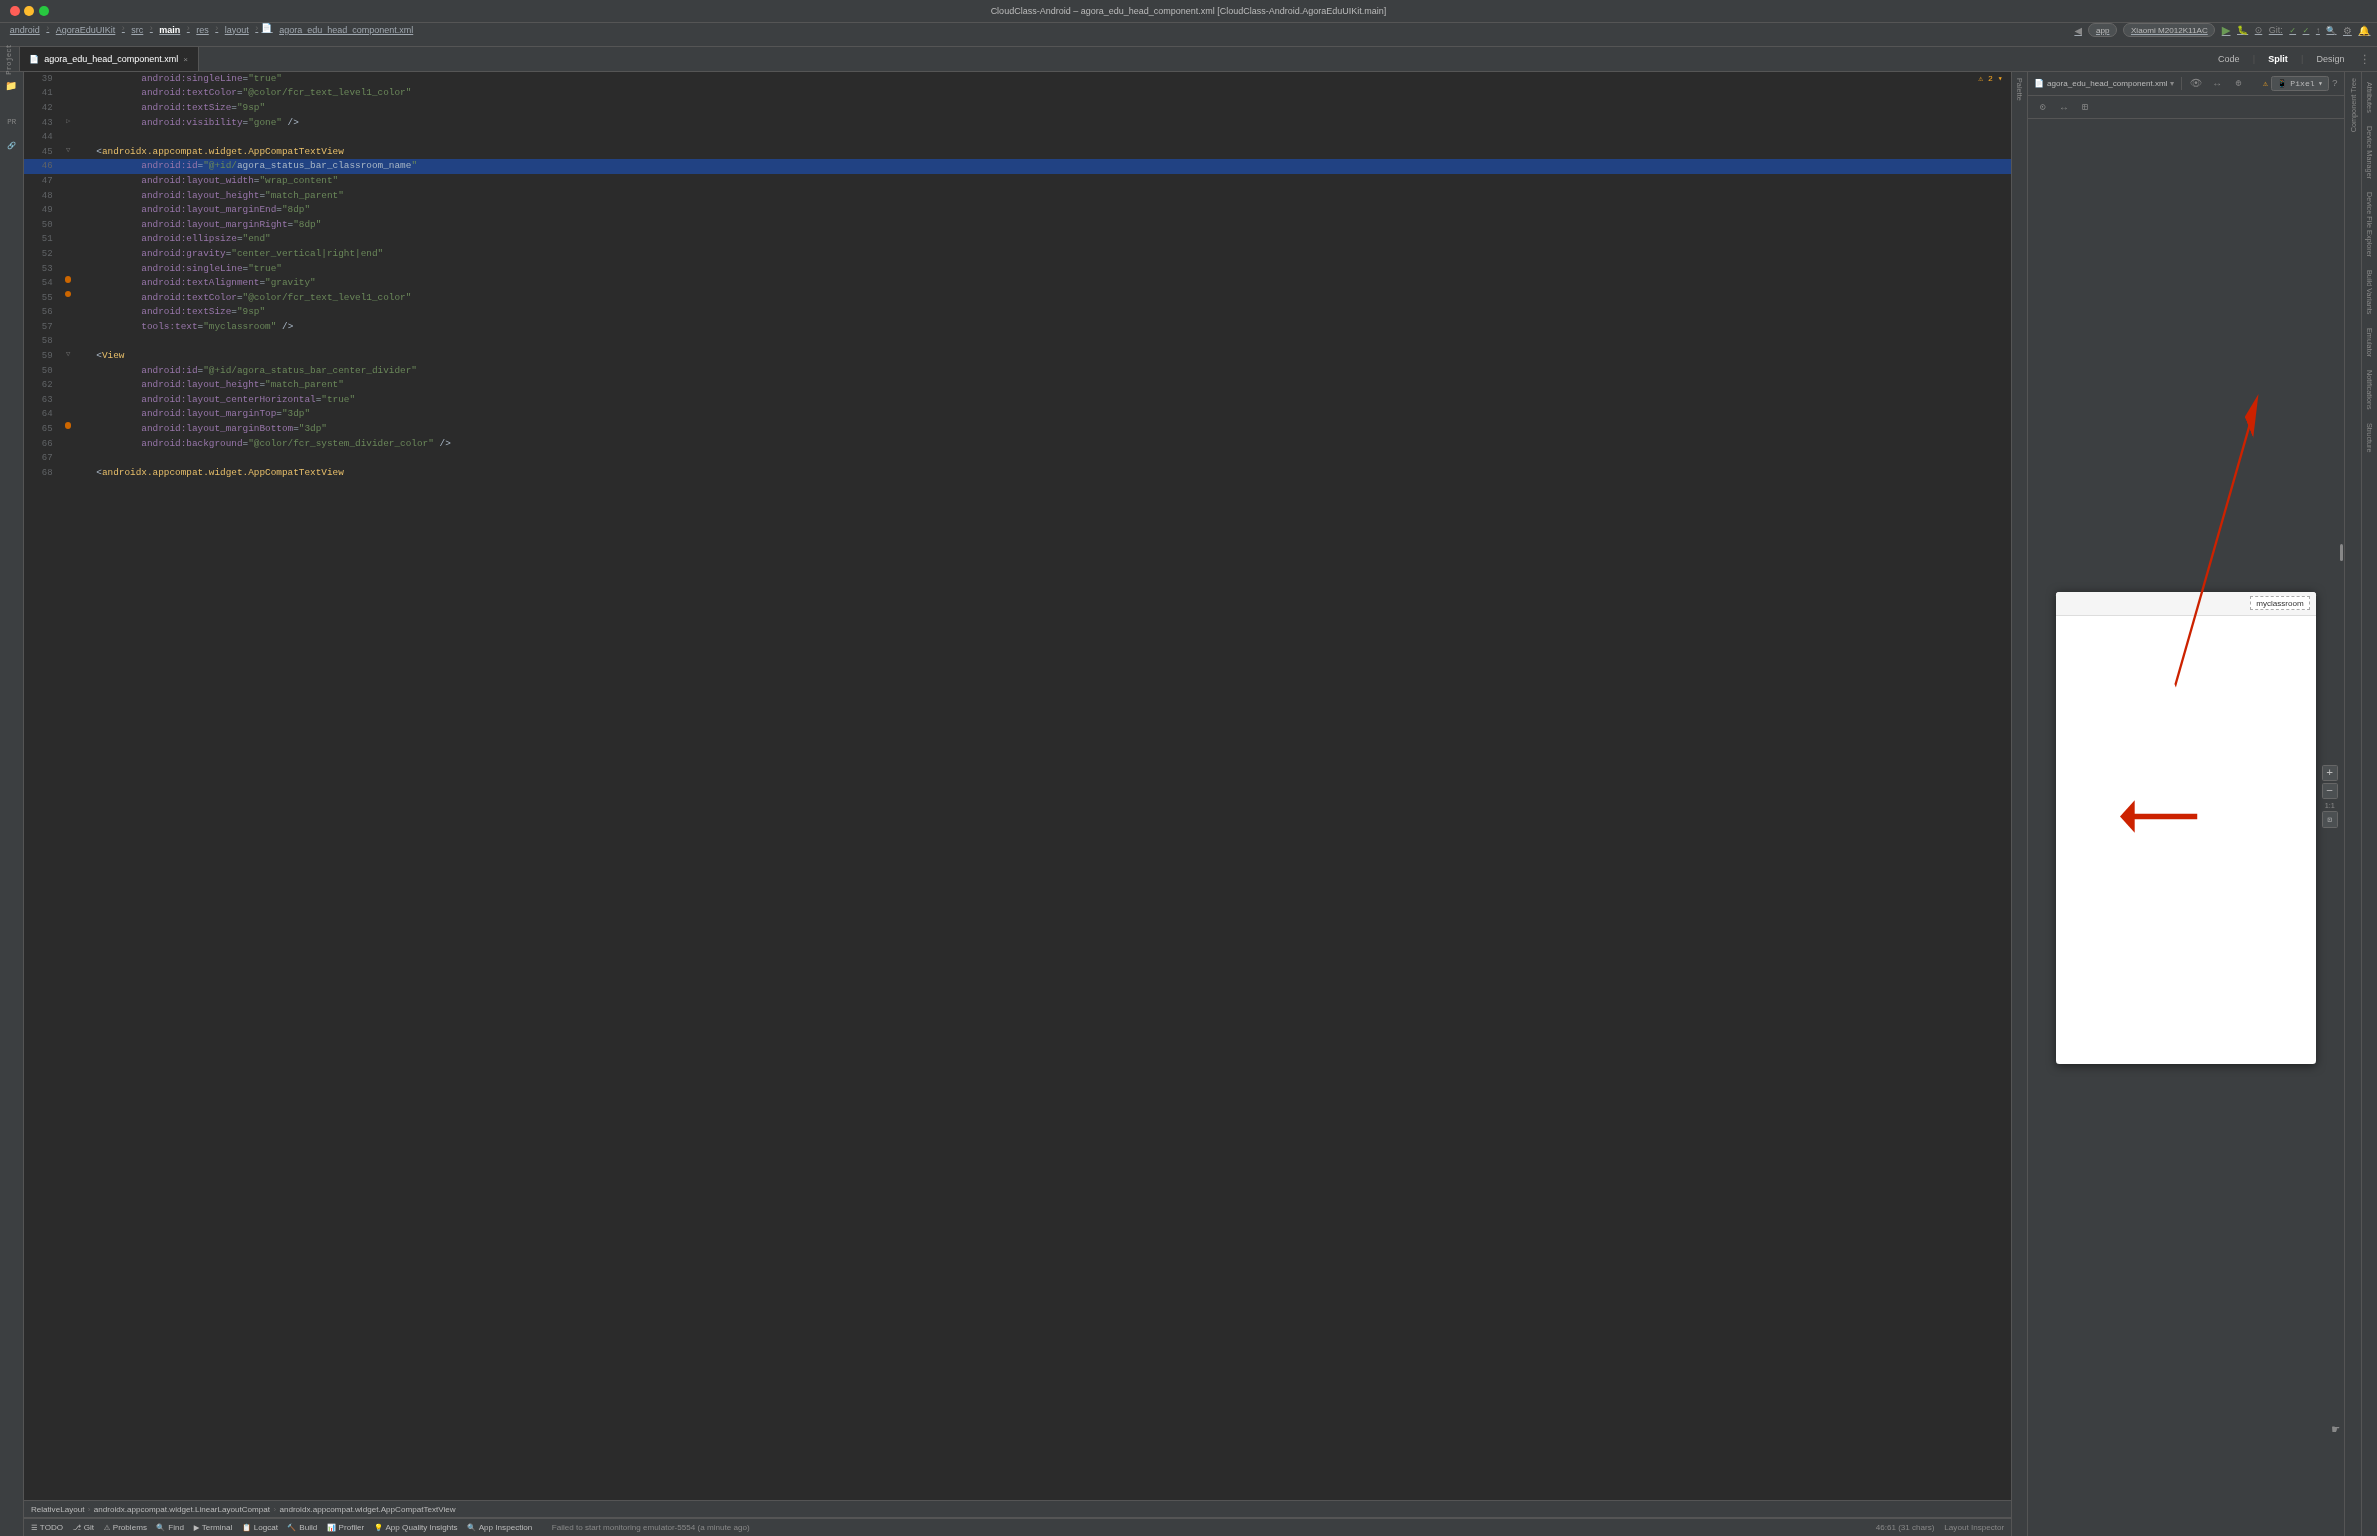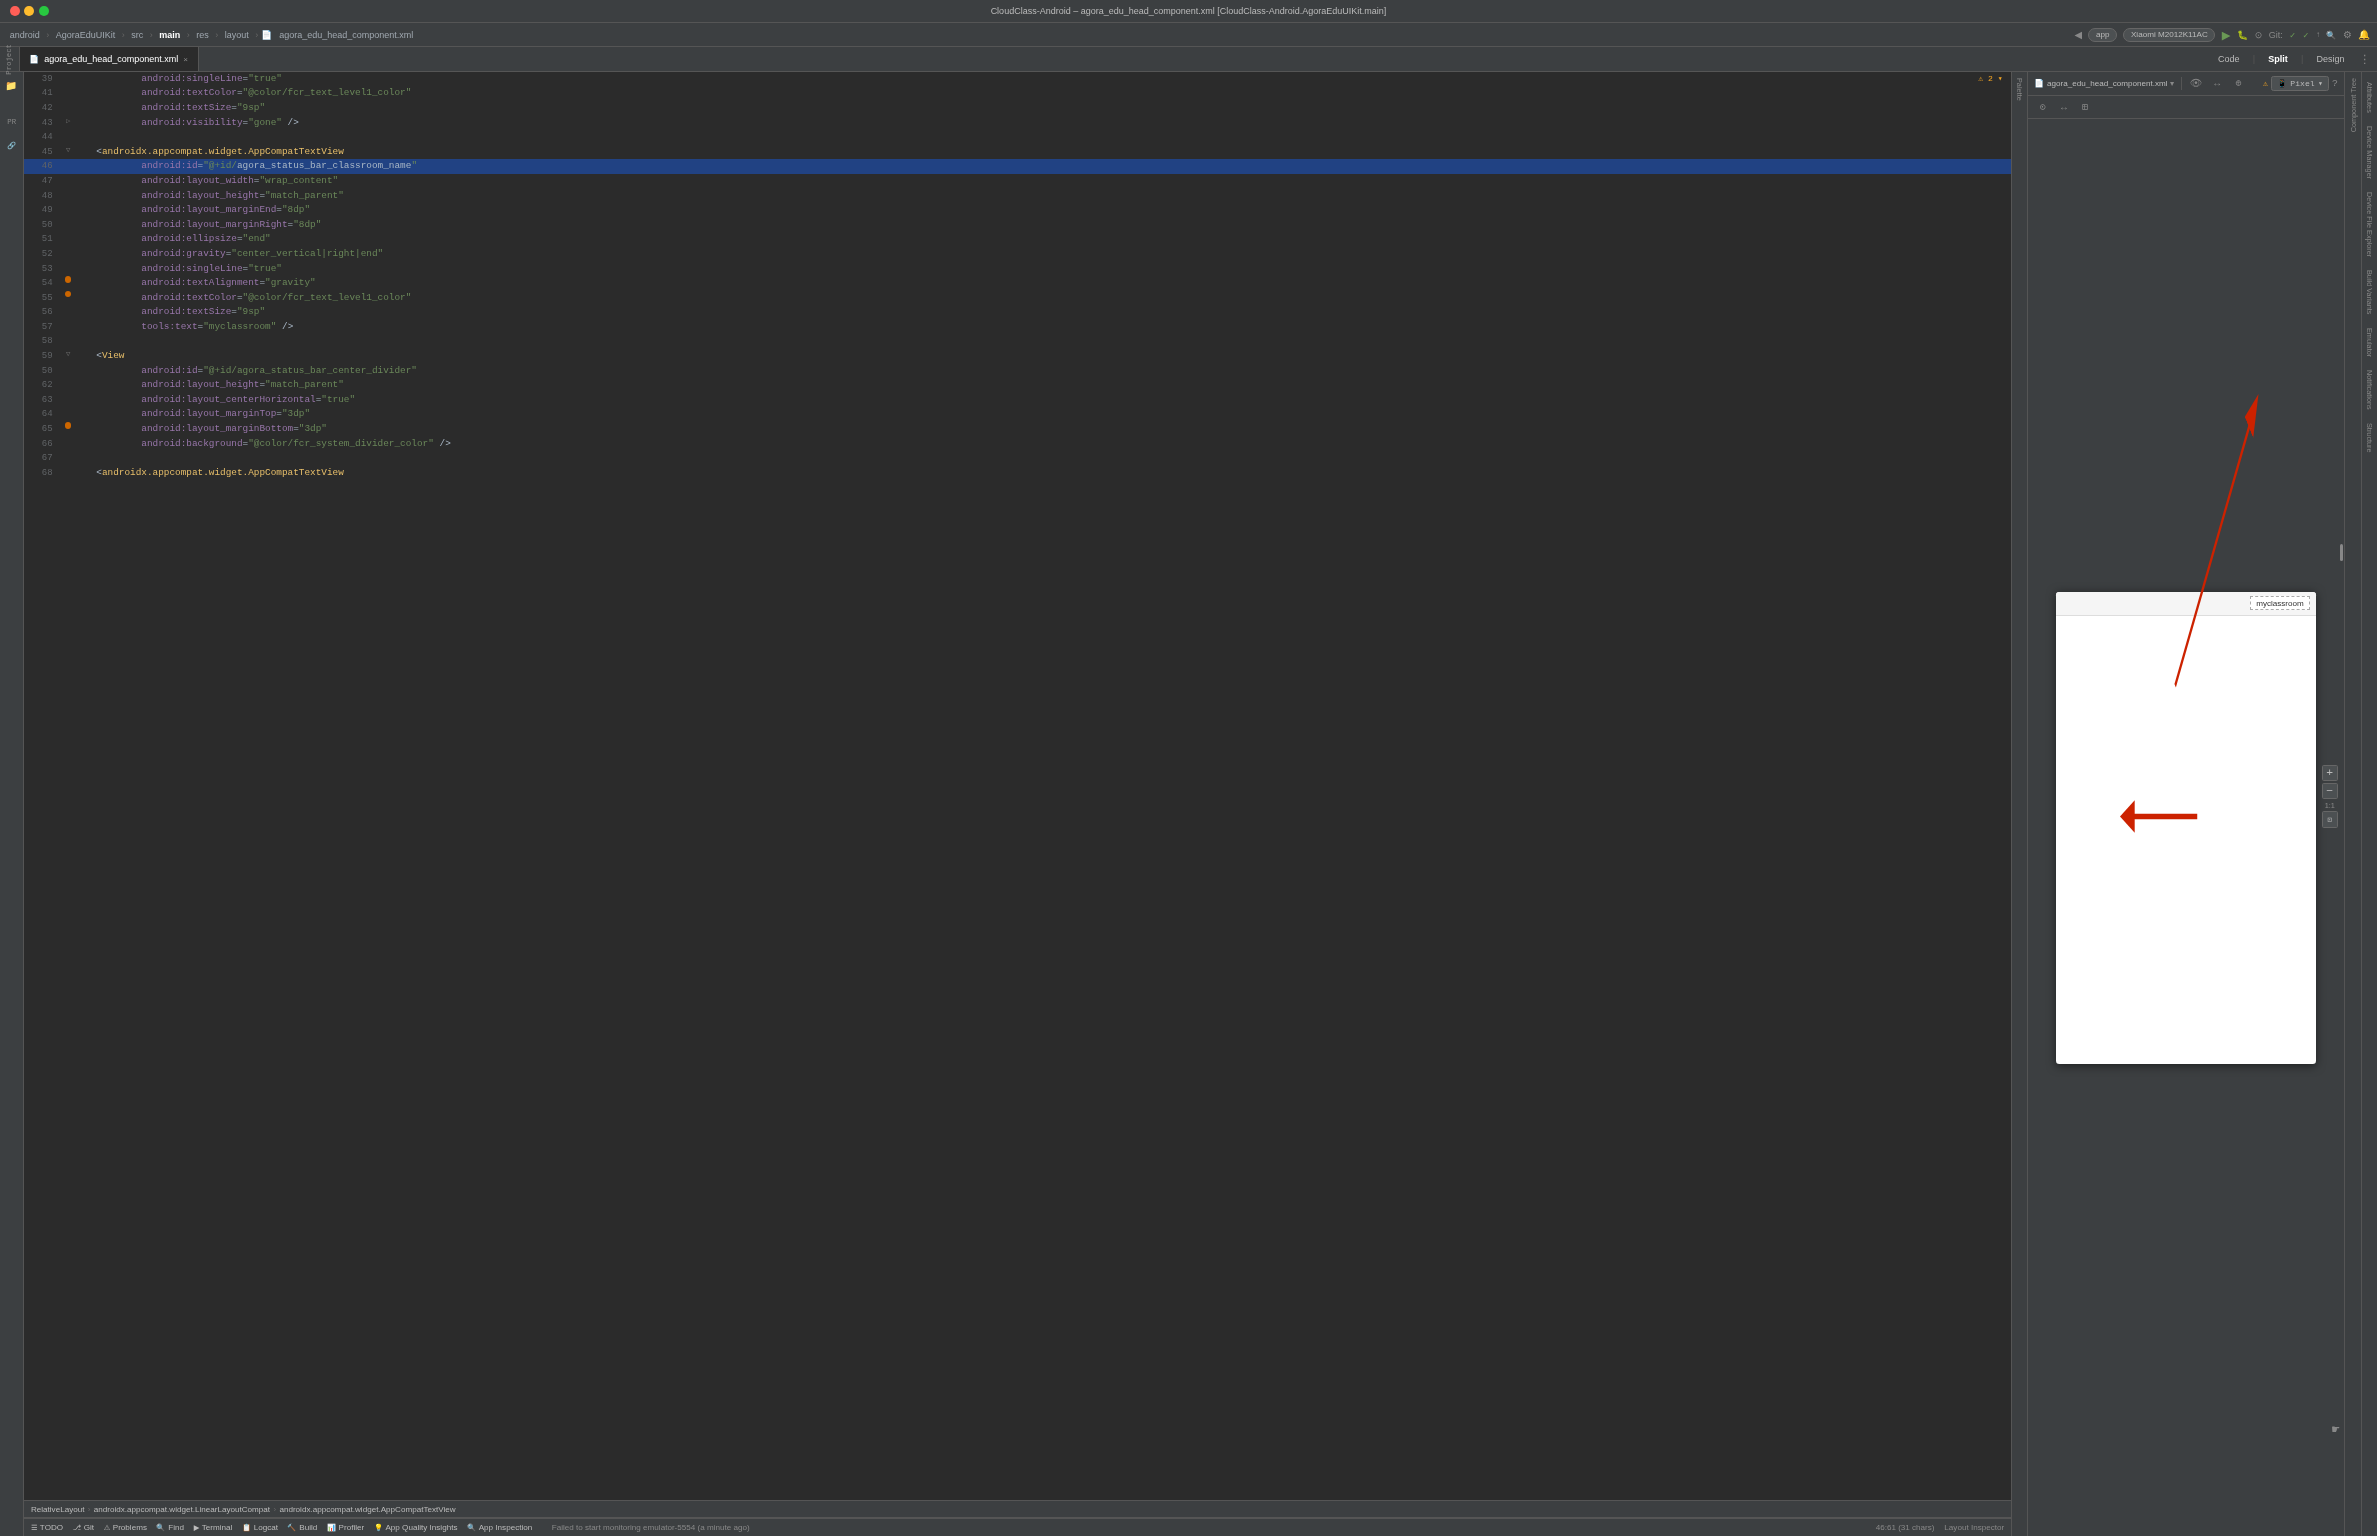--- a/index.html
+++ b/index.html
@@ -44,28 +44,29 @@
       color: #bbb;
       font-size: 9px;
       font-family: -apple-system, sans-serif;
     }
 
     
     #navbar {
       background: #3c3f41;
       height: 24.4px;
       display: flex;
-      align-items: center;
+      align-items: flex-start;
       padding: 0 6.5px;
       border-bottom: 0.8px solid #555;
       flex-shrink: 0;
       gap: 1.6px;
       font-size: 9px;
       font-family: -apple-system, sans-serif;
       color: #a0a8b0;
+      text-decoration: underline;
     }
     .nav-item {
       padding: 1.6px 3.3px;
       cursor: pointer;
     }
     .nav-item.bold { color: #fff; font-weight: bold; }
     .nav-separator { color: #666; margin: 0 1.6px; }
     .nav-icon { color: #888; margin-right: 1.6px; }
 
     

